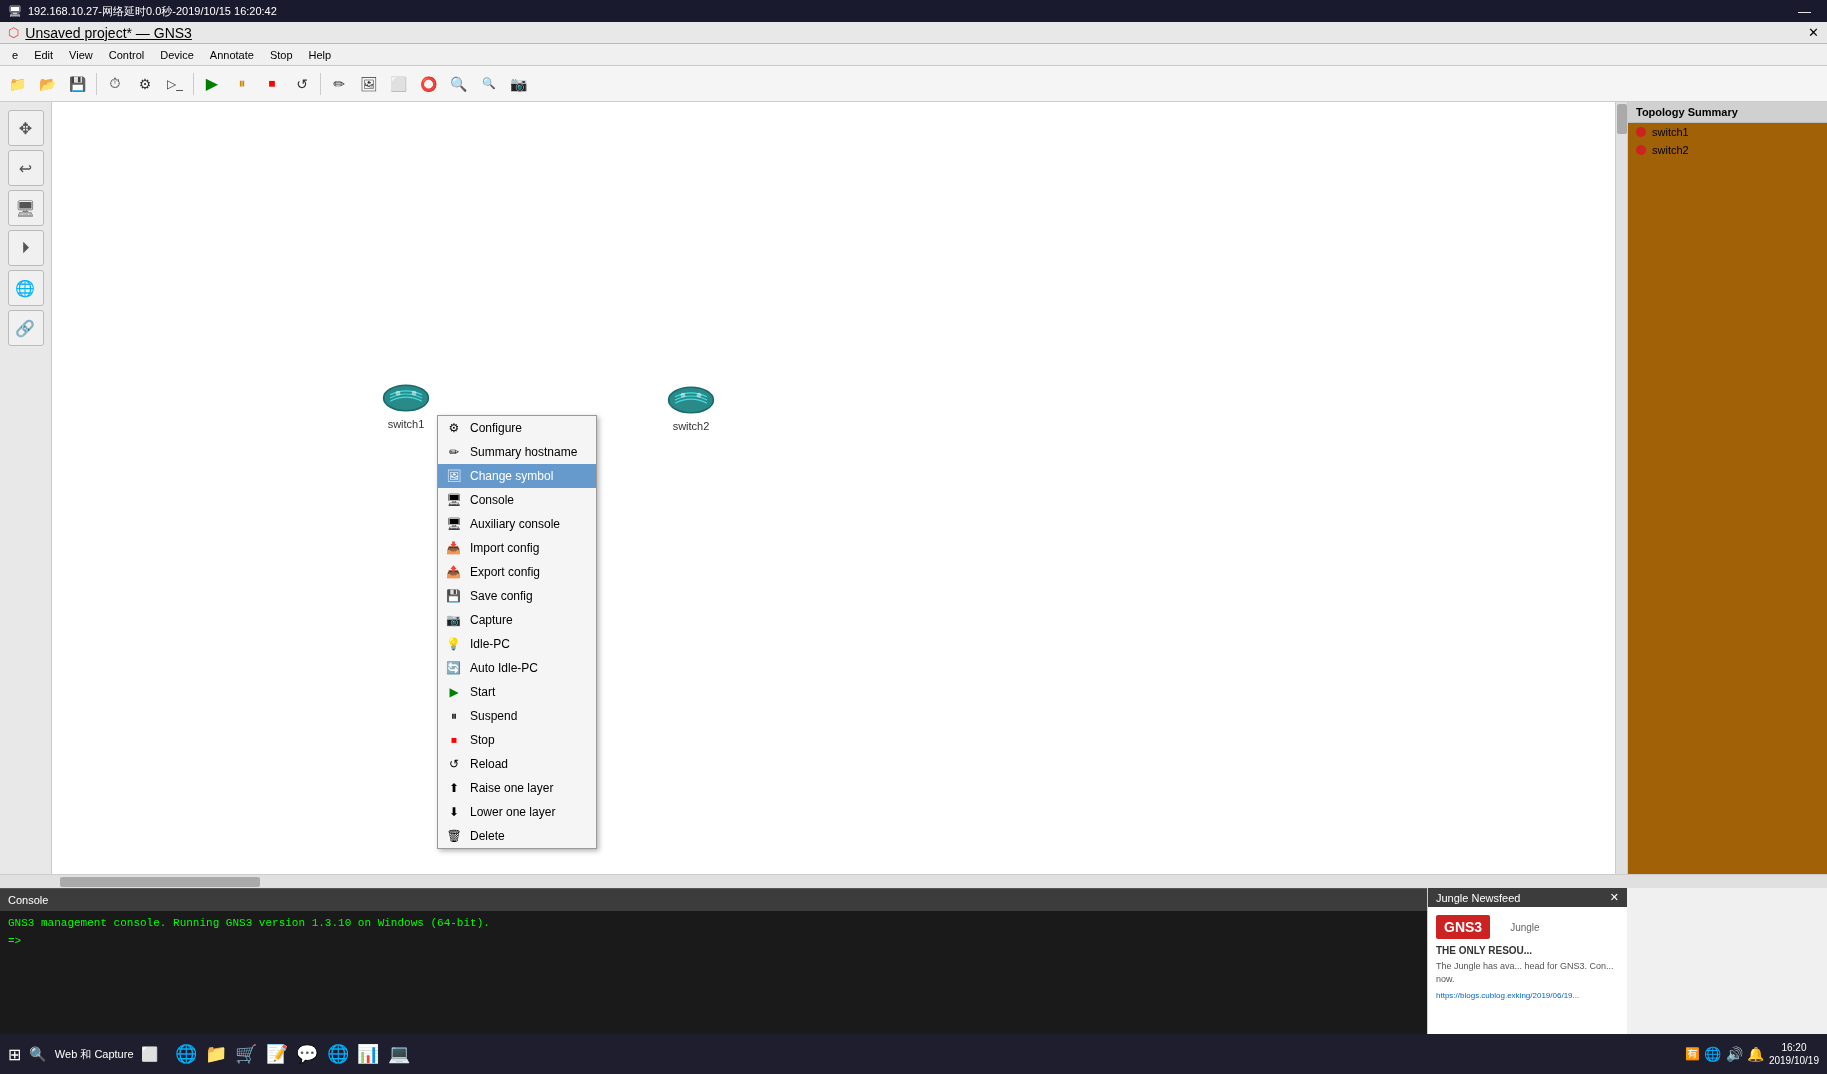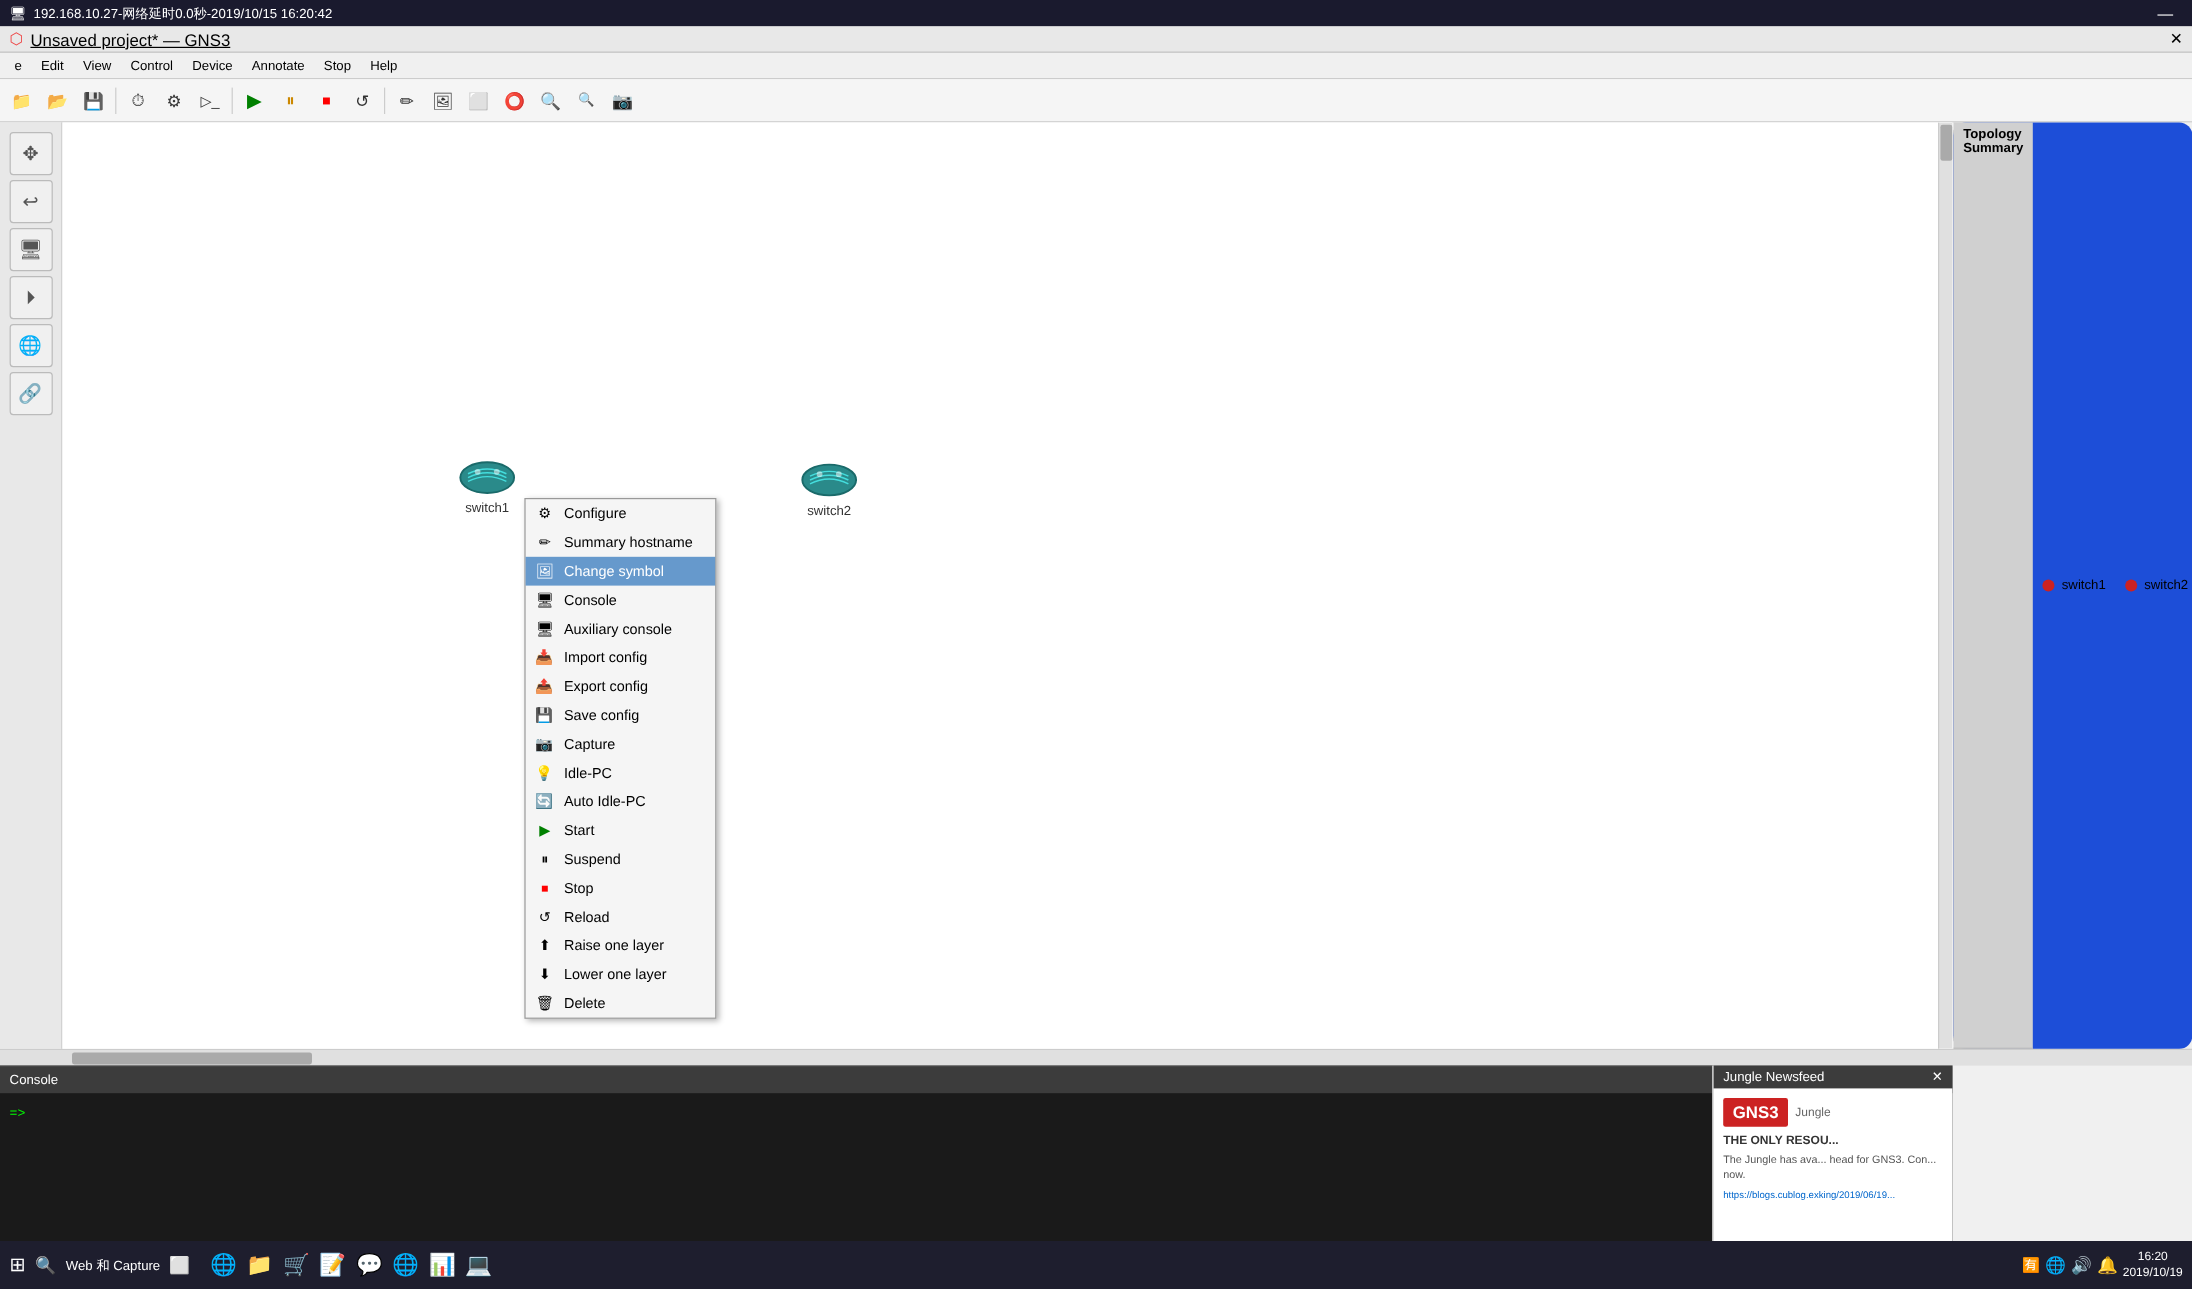--- a/index.html
+++ b/index.html
@@ -54,22 +54,22 @@
       justify-content: center; font-size: 16px; color: #555;
     }
 
     
     #canvas {
       flex: 1; background: #ffffff; position: relative; overflow: hidden;
     }
 
     
     #rightsidebar {
-      width: 200px; background: #1d4ed8; border-left: 1px solid #ccc;
-      display: flex; flex-direction: row; border-radius: 11px;
+      width: 200px; background: #a16207; border-left: 1px solid #ccc;
+      display: flex; flex-direction: column;
     }
     #topology-title {
       background: #d0d0d0; padding: 4px 8px; font-size: 11px; font-weight: bold;
       border-bottom: 1px solid #bbb;
     }
     .topo-item {
       display: flex; align-items: center; gap: 6px; padding: 3px 8px;
       font-size: 11px; cursor: pointer;
     }
     .topo-dot { width: 10px; height: 10px; border-radius: 50%; }
@@ -344,31 +344,32 @@
 
   <div id="console-panel" style="flex:1;">
     <div id="console-titlebar">
       <span>Console</span>
       <div style="display:flex;gap:4px;">
         <span style="cursor:pointer;">📌</span>
         <span style="cursor:pointer;">✕</span>
       </div>
     </div>
     <div id="console-content">
+      <div>GNS3 management console. Running GNS3 version 1.3.10 on Windows (64-bit).</div>
       <div style="margin-top:6px;">=&gt;</div>
     </div>
   </div>
 
   <div id="newsfeed" style="position:relative;width:200px;height:200px;background:#fff;border-left:1px solid #ccc;flex-shrink:0;">
     <div id="newsfeed-title">
       <span>Jungle Newsfeed</span>
       <span style="cursor:pointer;">✕</span>
     </div>
     <div id="newsfeed-content">
-      <div style="display:flex;align-items:center;gap:6px;margin-bottom:6px;">
+      <div style="display:flex;align-items:center;gap:20px;margin-bottom:6px;">
         <div style="background:#cc2222;color:#fff;padding:4px 8px;font-weight:bold;font-size:14px;border-radius:2px;">
           <span>GNS3</span>
         </div>
         <span style="font-size:10px;color:#666;">Jungle</span>
       </div>
       <div style="font-weight:bold;font-size:10px;margin-bottom:4px;">THE ONLY RESOU...</div>
       <div style="font-size:9px;color:#555;line-height:1.4;">The Jungle has ava... head for GNS3. Con... now.</div>
       <div style="font-size:8px;color:#0066cc;margin-top:6px;cursor:pointer;word-break:break-all;">https://blogs.cublog.exking/2019/06/19...</div>
     </div>
   </div>

